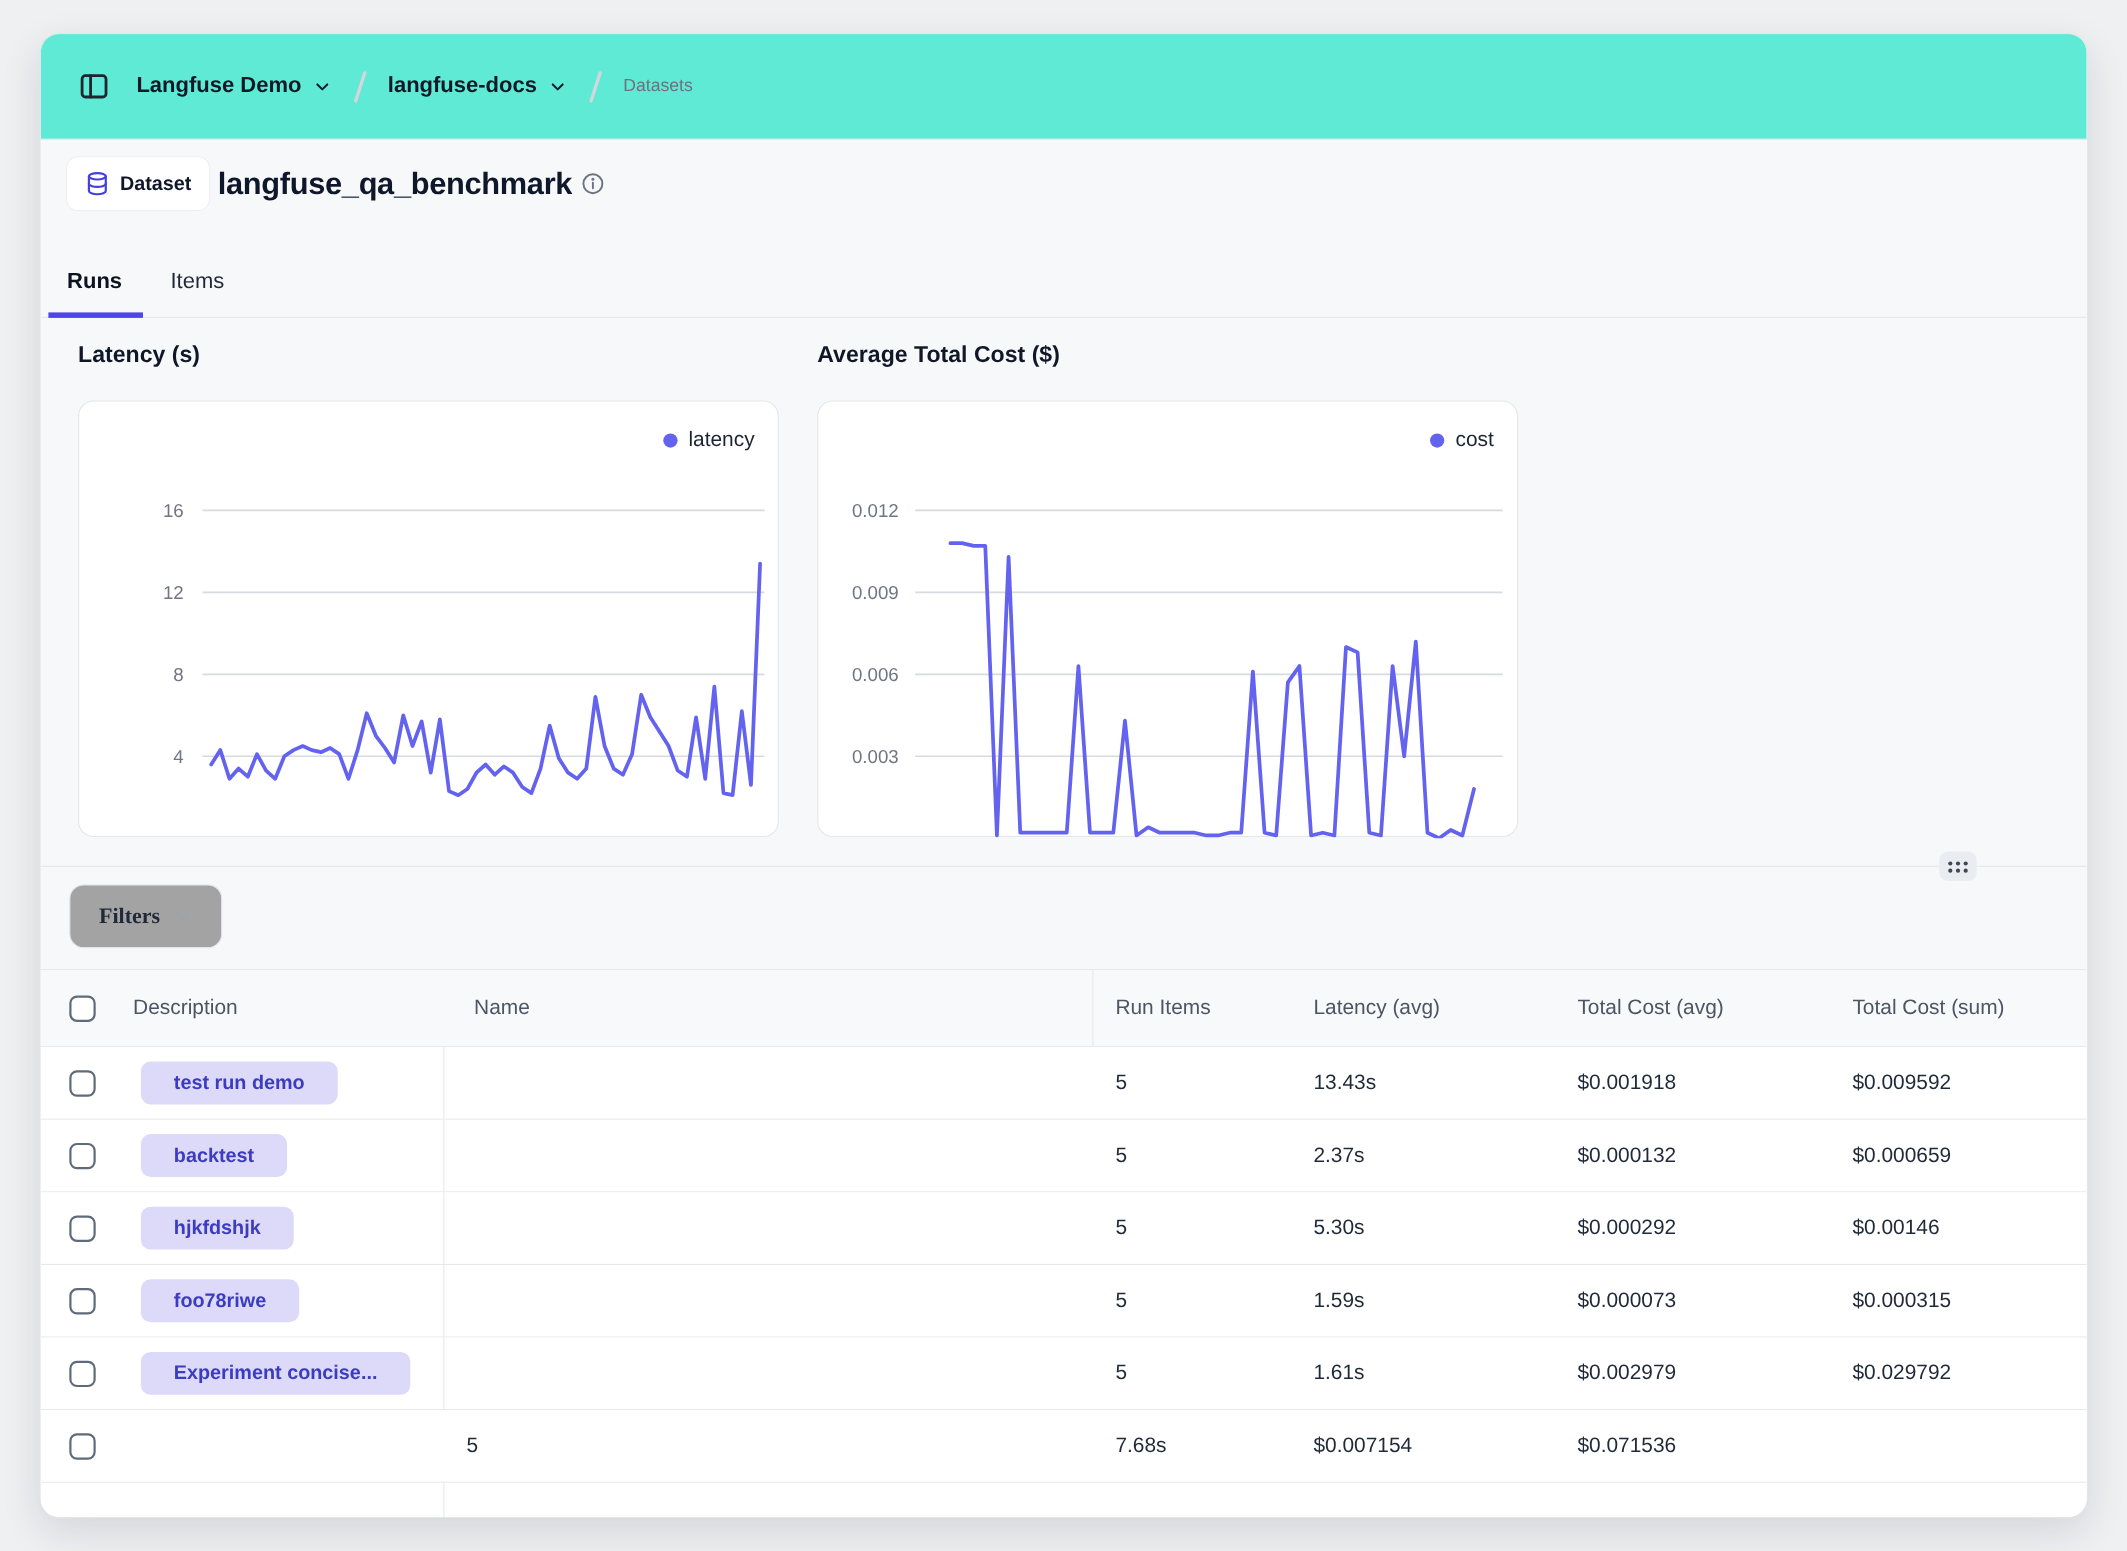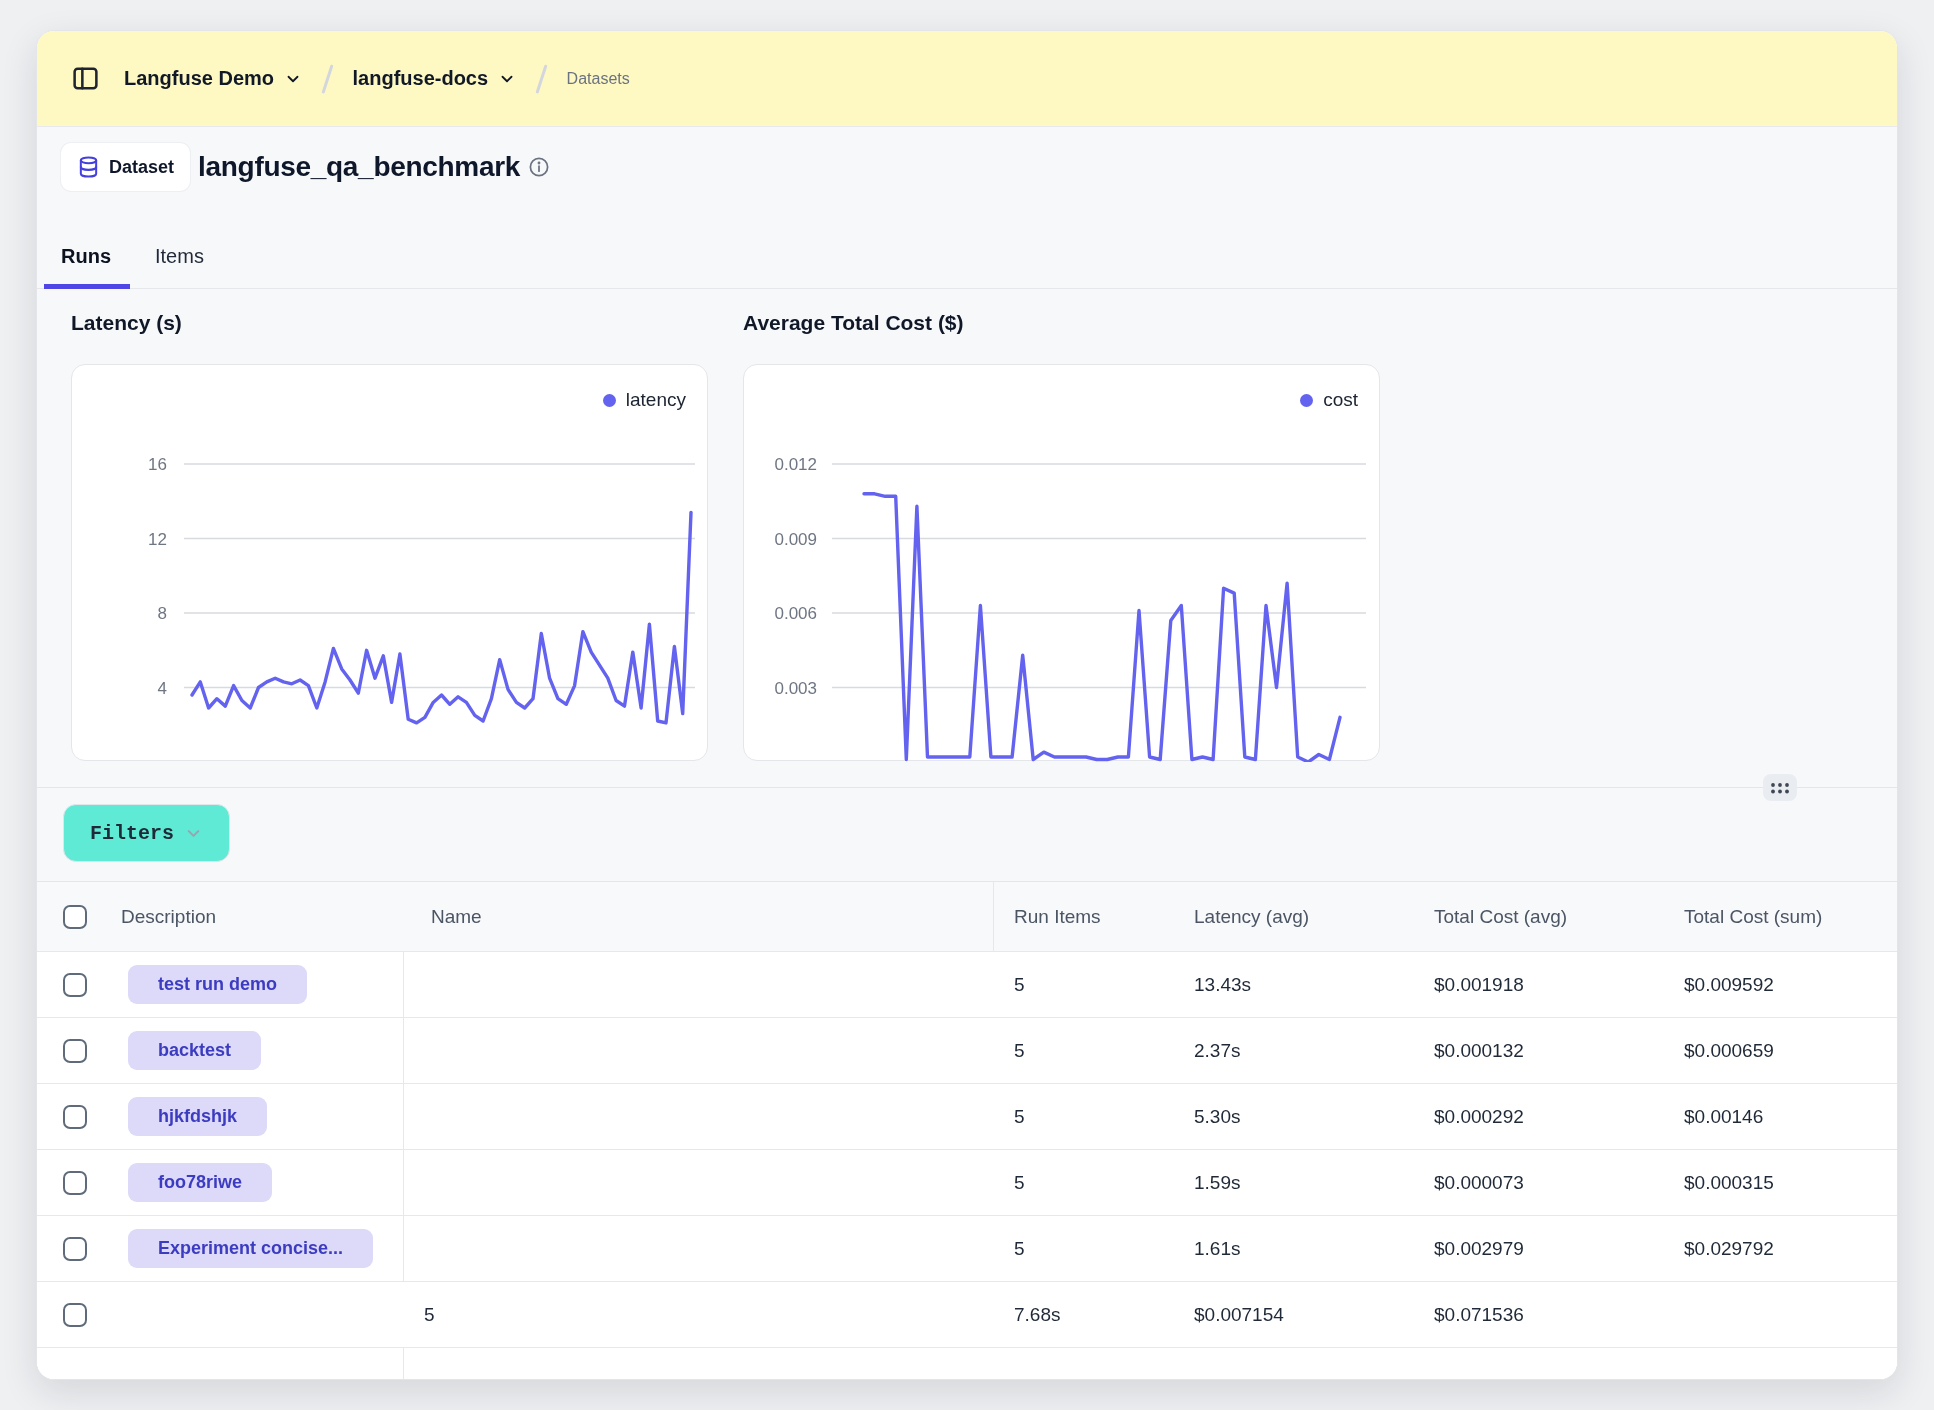--- a/index.html
+++ b/index.html
@@ -17,21 +17,21 @@
     background:#ffffff;
     border:1px solid #e3e5e8;
     border-radius:18px;
     box-shadow:0 12px 36px rgba(15,23,42,.12);
     overflow:hidden;
     display:flex; flex-direction:column;
   }
   
   .topbar {
     height:96px; flex:0 0 96px;
-    background:#fef9c3;
+    background:#5eead4;
     border-bottom:1px solid #e8eaed;
     display:flex; align-items:center;
     padding:0 34px; gap:24px;
   }
   .crumb { display:flex; align-items:center; gap:10px; font-size:20px; font-weight:600; color:#111827; cursor:pointer; }
   .crumb-muted { font-size:16px; font-weight:500; color:#6b7280; }
   .slash { width:2.5px; height:30px; background:#d3d7dd; transform:rotate(18deg); border-radius:2px; }
   .icon-btn { display:flex; align-items:center; justify-content:center; cursor:pointer; }
   
   .content { flex:1; background:#f7f8fa; display:flex; flex-direction:column; }
@@ -75,23 +75,23 @@
   .drag-handle {
     position:absolute; right:100px; top:-14px;
     width:34px; height:27px; background:#e9ecf1; border-radius:8px;
     display:flex; align-items:center; justify-content:center; cursor:grab;
   }
   
   .filters-row { margin-top:16px; padding:0 26px; }
   .filters-btn {
     display:inline-flex; align-items:center; gap:10px;
     height:58px; padding:0 26px;
-    background:#5eead4; border:1px solid #e2e5ea; border-radius:13px;
+    background:#a3a3a3; border:1px solid #e2e5ea; border-radius:13px;
     font-size:20px; font-weight:600; color:#1f2937;
-    font-family:Liberation Mono, monospace;
+    font-family:Liberation Serif, serif;
     cursor:pointer;
   }
   
   .runs-table { margin-top:19px; background:#fff; border-top:1px solid #e3e6ea; flex:1; }
   .trow {
     display:grid;
     grid-template-columns:64px 303px 590px 180px 240px 250px 1fr;
     align-items:center;
     border-bottom:1px solid #e6e8eb;
   }

